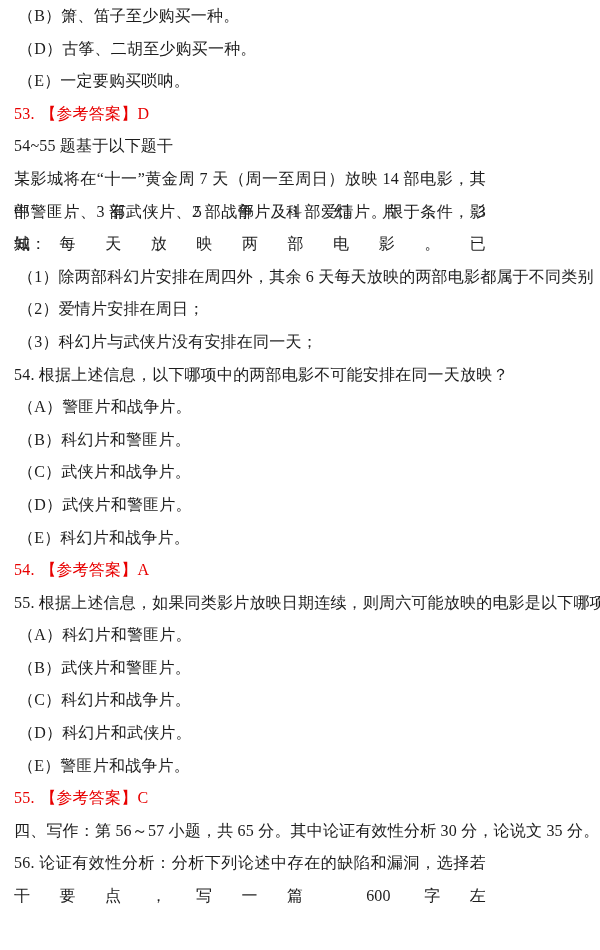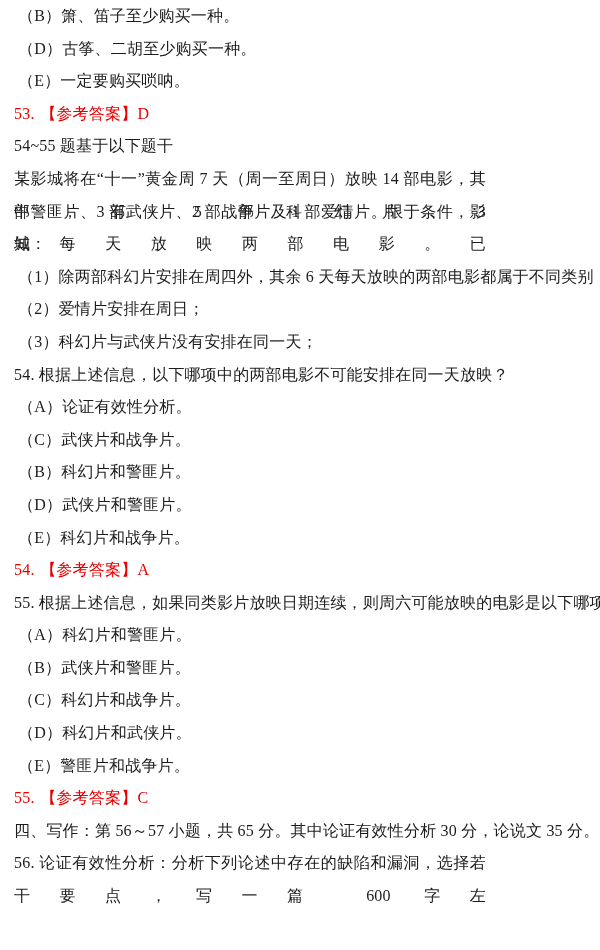--- a/index.html
+++ b/index.html
@@ -62,23 +62,23 @@
 
   <p class="ln jfy">某影城将在“十一”黄金周 7 天（周一至周日）放映 14 部电影，其中，有 5 部科幻片、3</p>
   <p class="ln jfy">部警匪片、3 部武侠片、2 部战争片及 1 部爱情片。限于条件，影城每天放映两部电影。已</p>
   <p class="ln">知：</p>
 
   <p class="ln opt">（1）除两部科幻片安排在周四外，其余 6 天每天放映的两部电影都属于不同类别；</p>
   <p class="ln opt">（2）爱情片安排在周日；</p>
   <p class="ln opt">（3）科幻片与武侠片没有安排在同一天；</p>
 
   <p class="ln">54. 根据上述信息，以下哪项中的两部电影不可能安排在同一天放映？</p>
-  <p class="ln opt">（A）论证有效性分析。</p>
+  <p class="ln opt">（A）警匪片和战争片。</p>
+  <p class="ln opt">（B）科幻片和警匪片。</p>
   <p class="ln opt">（C）武侠片和战争片。</p>
-  <p class="ln opt">（B）科幻片和警匪片。</p>
   <p class="ln opt">（D）武侠片和警匪片。</p>
   <p class="ln opt">（E）科幻片和战争片。</p>
 
   <p class="ln red"><span>54.</span><span class="ans-label">【参考答案】</span><span>A</span></p>
 
   <p class="ln">55. 根据上述信息，如果同类影片放映日期连续，则周六可能放映的电影是以下哪项？</p>
   <p class="ln opt">（A）科幻片和警匪片。</p>
   <p class="ln opt">（B）武侠片和警匪片。</p>
   <p class="ln opt">（C）科幻片和战争片。</p>
   <p class="ln opt">（D）科幻片和武侠片。</p>

